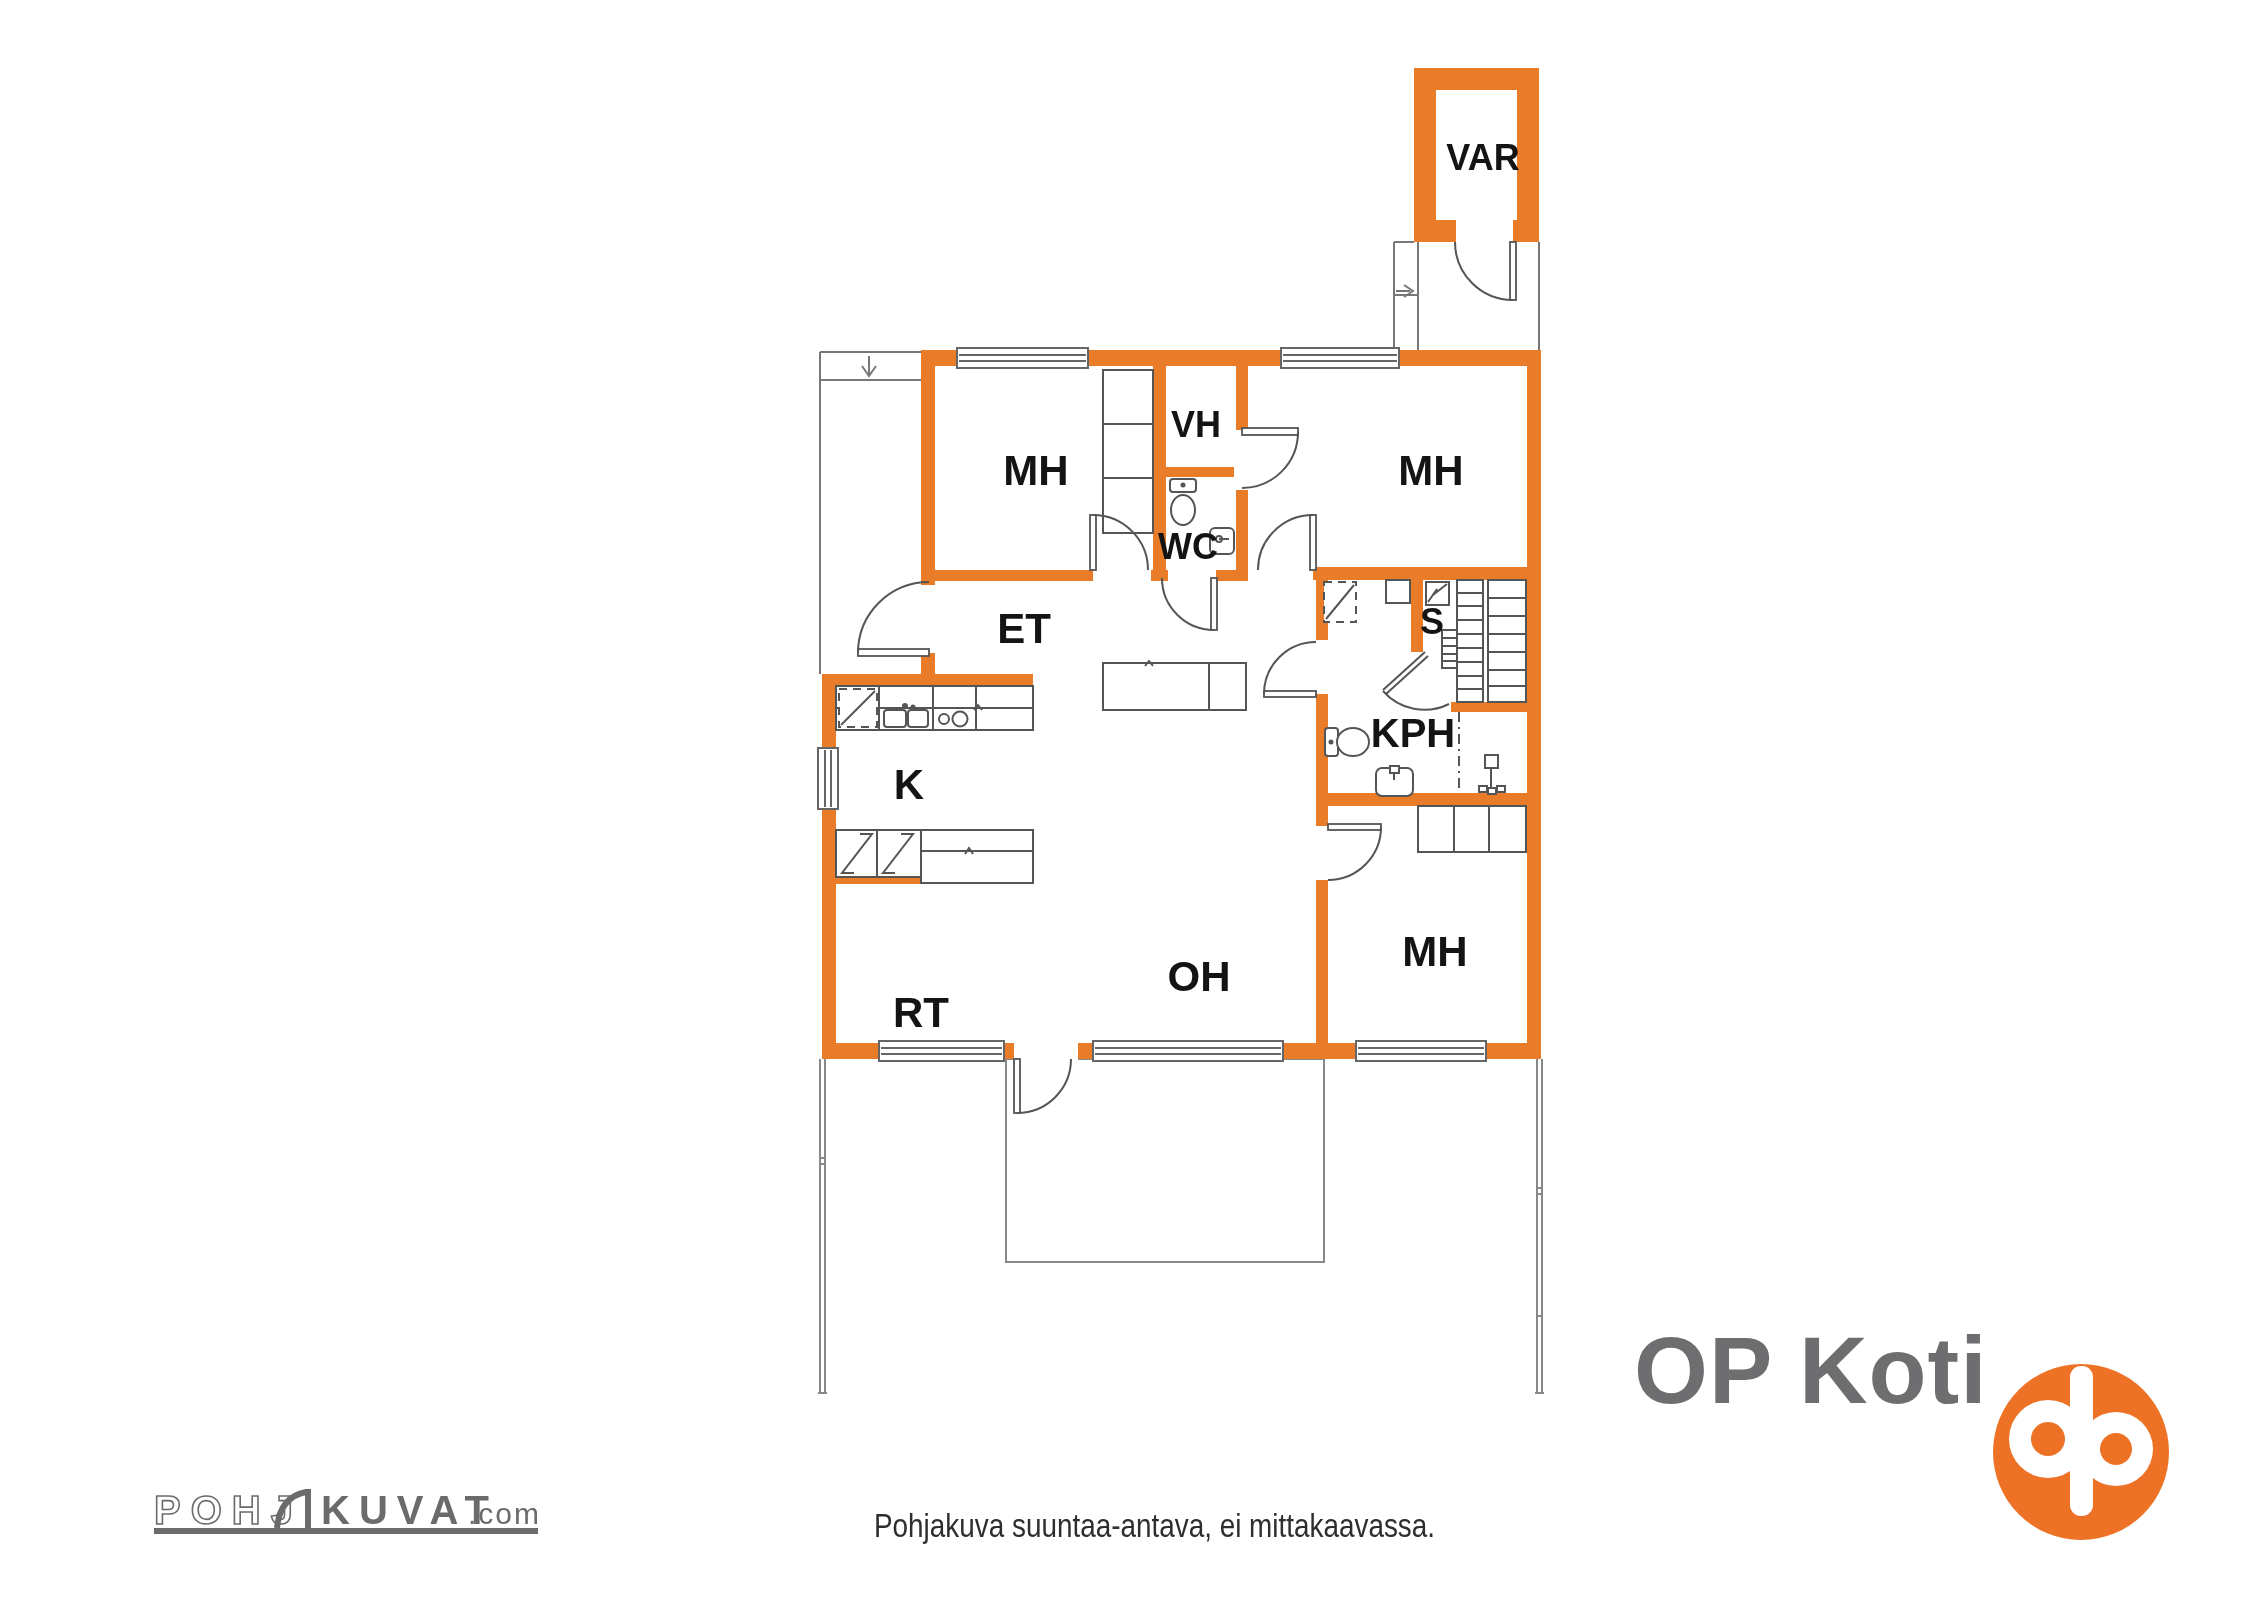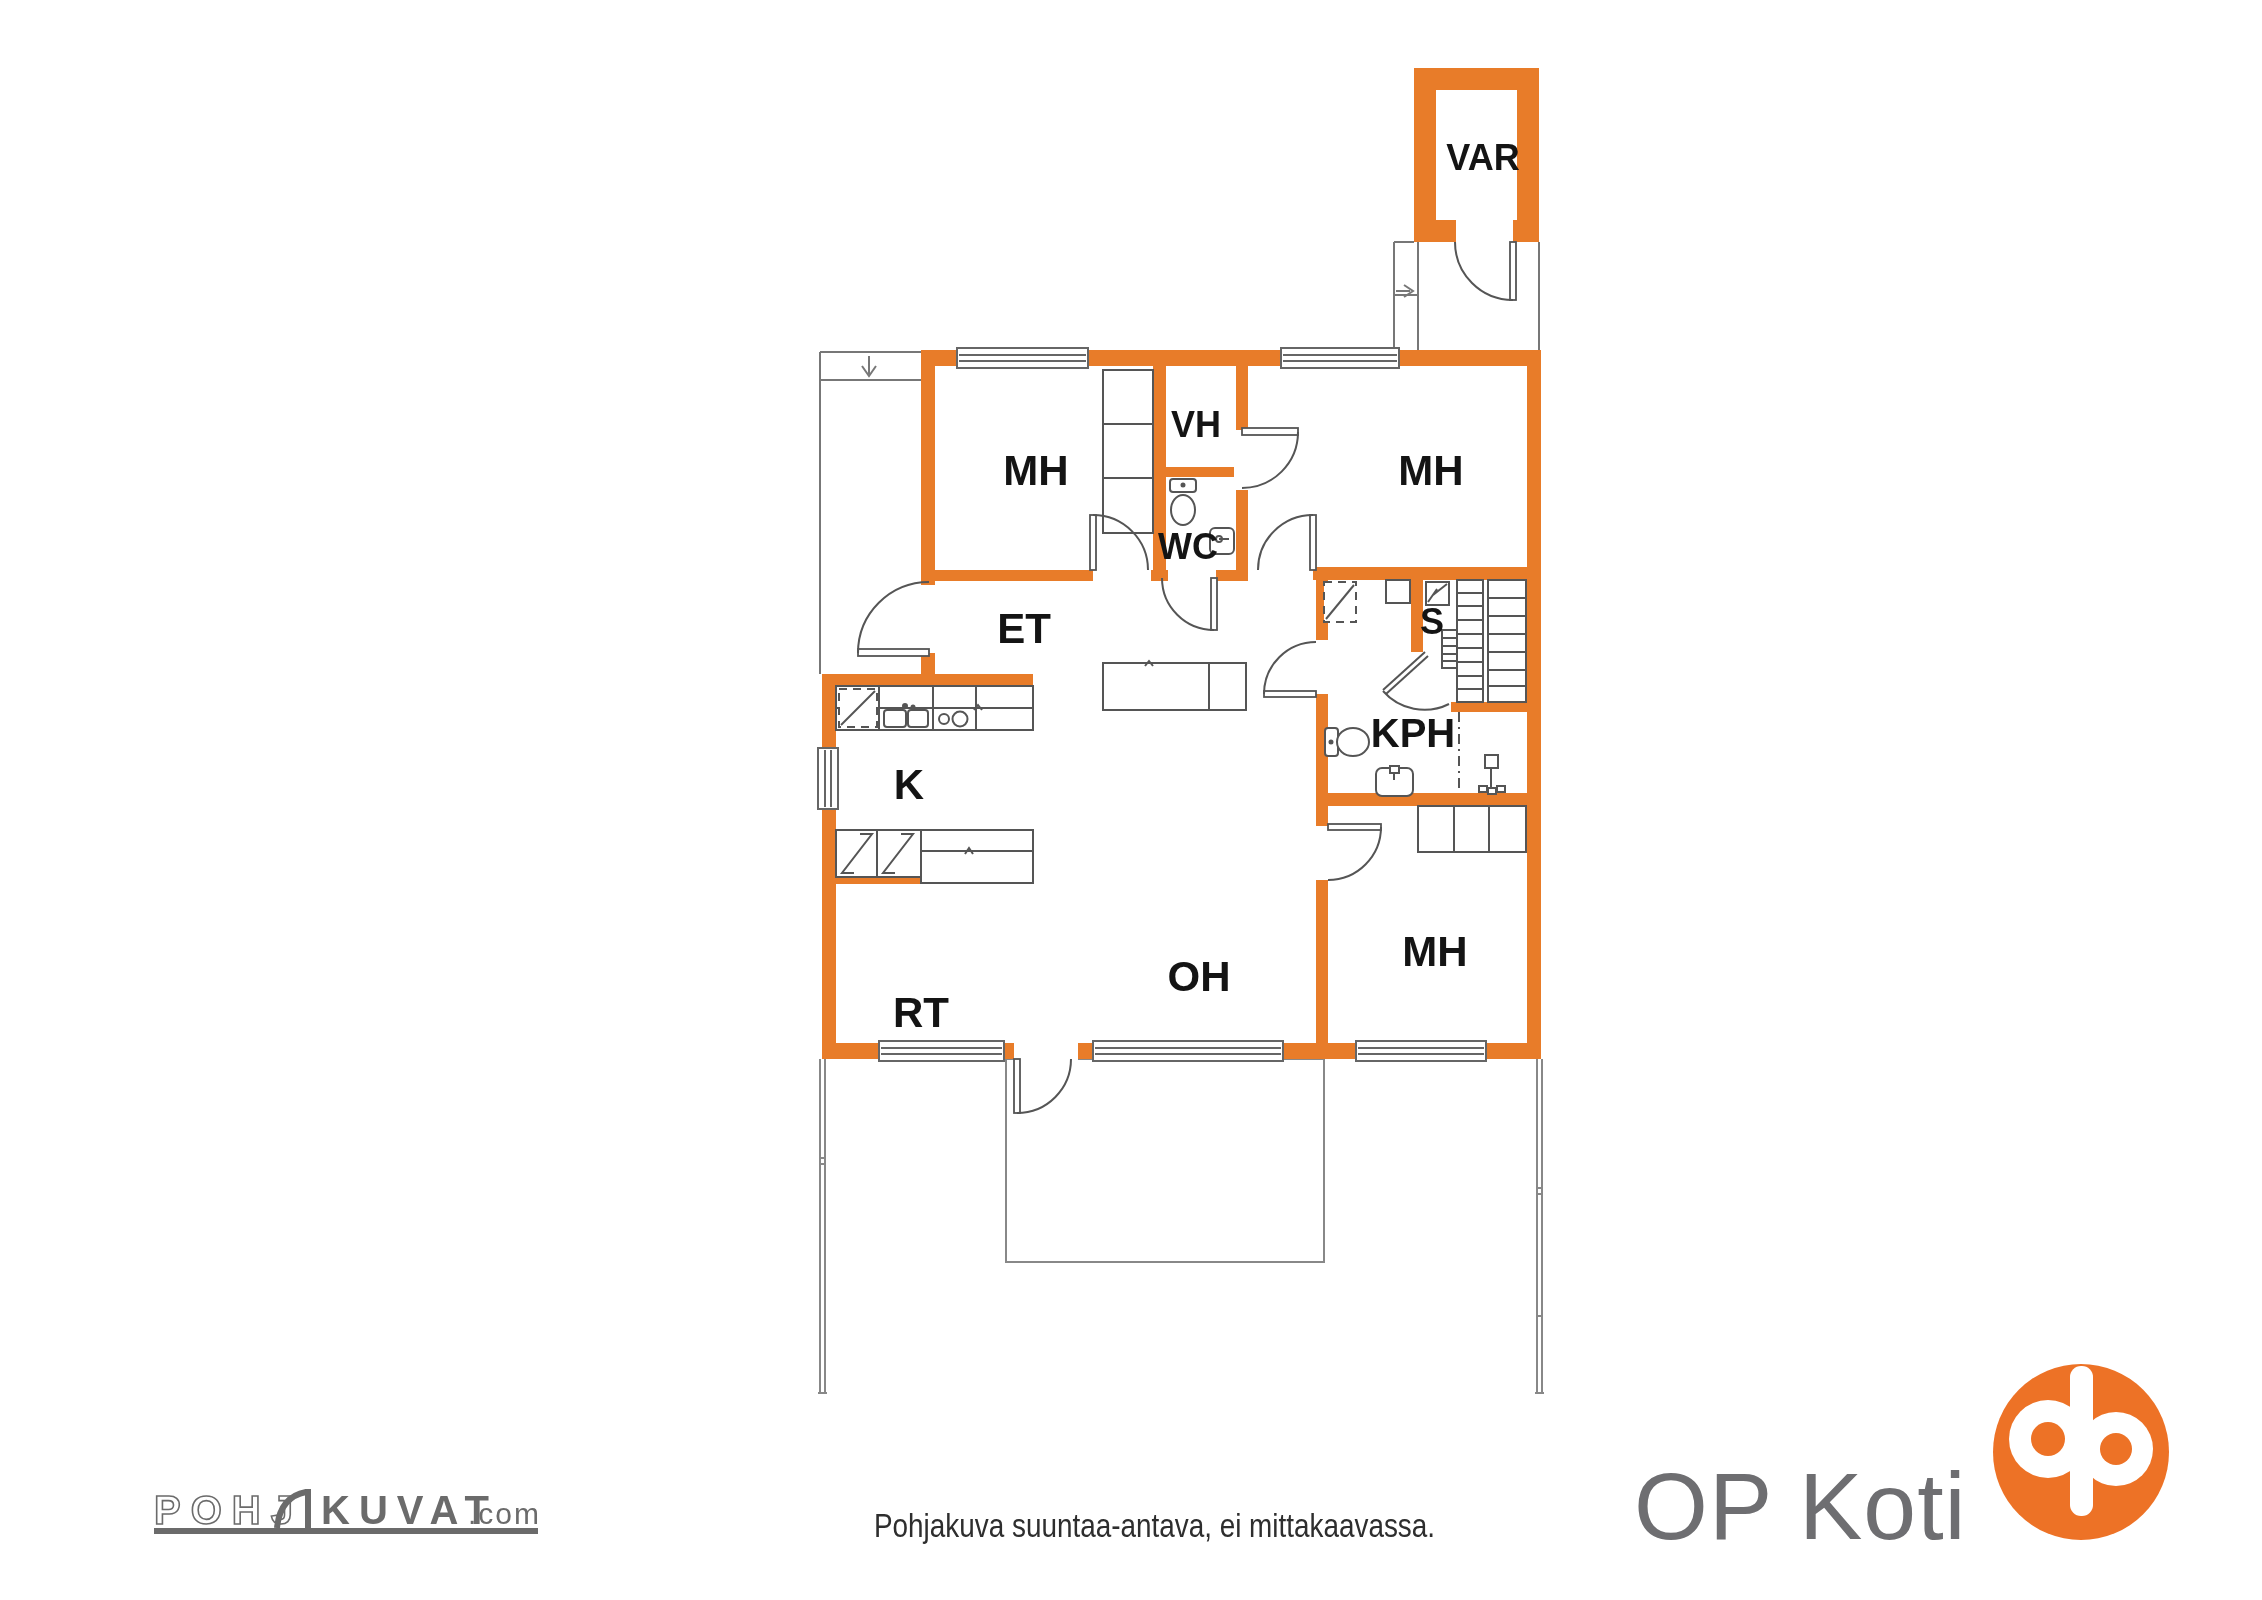--- a/index.html
+++ b/index.html
@@ -3,21 +3,21 @@
 <meta charset="utf-8">
 <style>
   html,body{margin:0;padding:0;background:#ffffff;}
   .canvas{position:relative;width:2262px;height:1600px;background:#fff;overflow:hidden;
           font-family:"Liberation Sans",sans-serif;margin-left:36px;}
   svg{position:absolute;left:0;top:0;}
   .room-label{font-family:"Liberation Sans",sans-serif;font-weight:600;fill:#141414;}
   .fz42{font-size:42px;} .fz36{font-size:36px;} .fz40{font-size:40px;}
   .footer-disclaimer{position:absolute;left:838px;top:1506px;font-size:34px;color:#2e2e2e;
           white-space:nowrap;transform:scaleX(0.82);transform-origin:left top;letter-spacing:0px;}
-  .op-koti{position:absolute;left:1598px;top:1452px;font-size:95px;font-weight:400;
+  .op-koti{position:absolute;left:1598px;top:1316px;font-size:95px;font-weight:700;
           color:#6e6e71;letter-spacing:1px;white-space:nowrap;}
 </style>
 </head>
 <body>
 
 <div class="canvas">
 <svg width="2262" height="1600" viewBox="0 0 2262 1600">
 
   <g stroke="#777" stroke-width="2" fill="none">
     <line x1="784" y1="352" x2="784" y2="674"></line>

